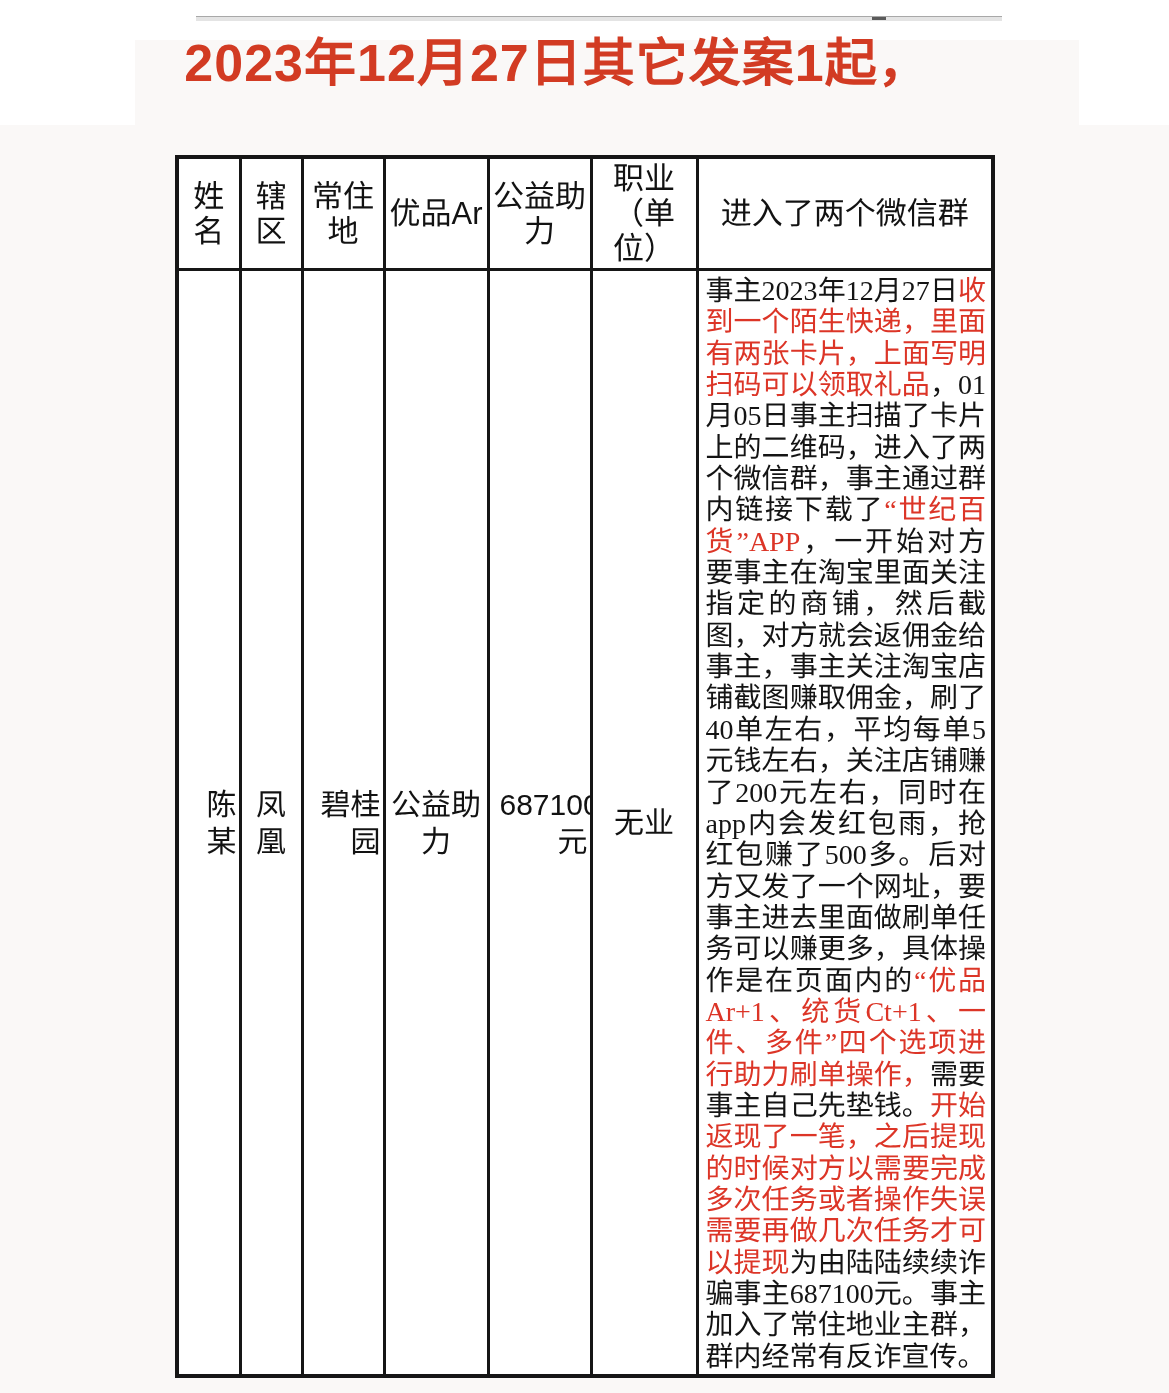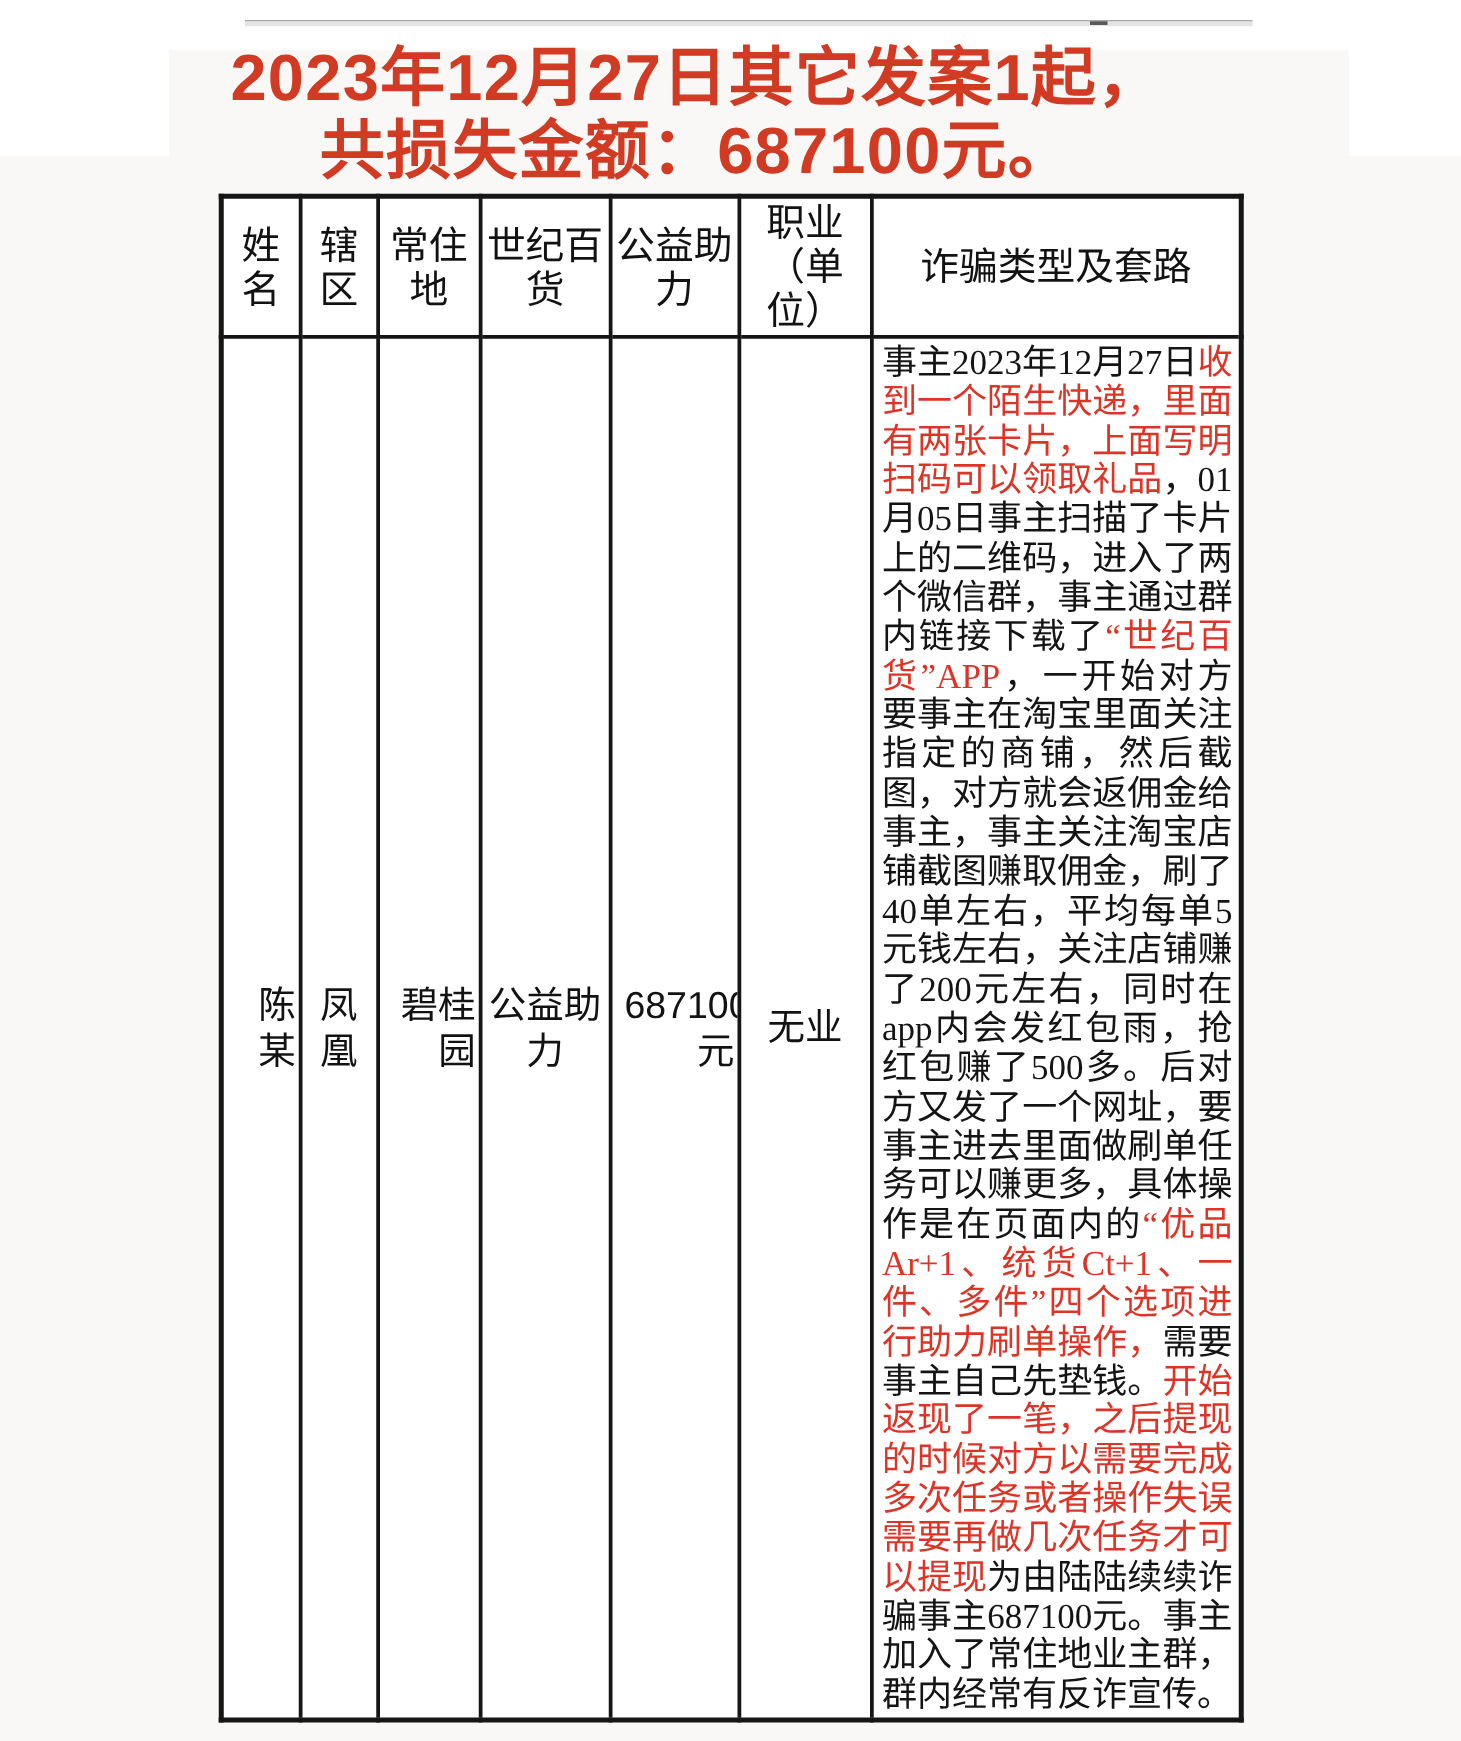--- a/index.html
+++ b/index.html
@@ -61,42 +61,41 @@
 
 <div class="page">
   <div class="top-strip"></div>
   <div class="side-white-left"></div>
   <div class="side-white-right"></div>
   <div class="divider"></div>
   <div class="divider-mark"></div>
 
   <h1 class="title">
     <span class="title-line">2023年12月27日其它发案1起，</span>
-    <span class="title-line">共损失金额：687100元。</span>
   </h1>
 
   <table class="fraud-table">
     <colgroup>
       <col style="width:63px">
         <col style="width:62px">
         <col style="width:82px">
       <col style="width:104px">
         <col style="width:103px">
         <col style="width:106px">
       <col style="width:296px">
     </colgroup>
     <thead>
       <tr>
         <th>姓名</th>
         <th>辖区</th>
         <th>常住地</th>
-        <th>世纪百货</th>
+        <th>优品Ar</th>
         <th>公益助力</th>
         <th>职业（单位）</th>
-        <th>诈骗类型及套路</th>
+        <th>进入了两个微信群</th>
       </tr>
     </thead>
     <tbody>
       <tr>
         <td class="simple al">陈某</td>
         <td class="simple">凤凰</td>
         <td class="simple al">碧桂园</td>
         <td class="simple">公益助力</td>
         <td class="simple al">687100元</td>
         <td class="simple">无业</td>

